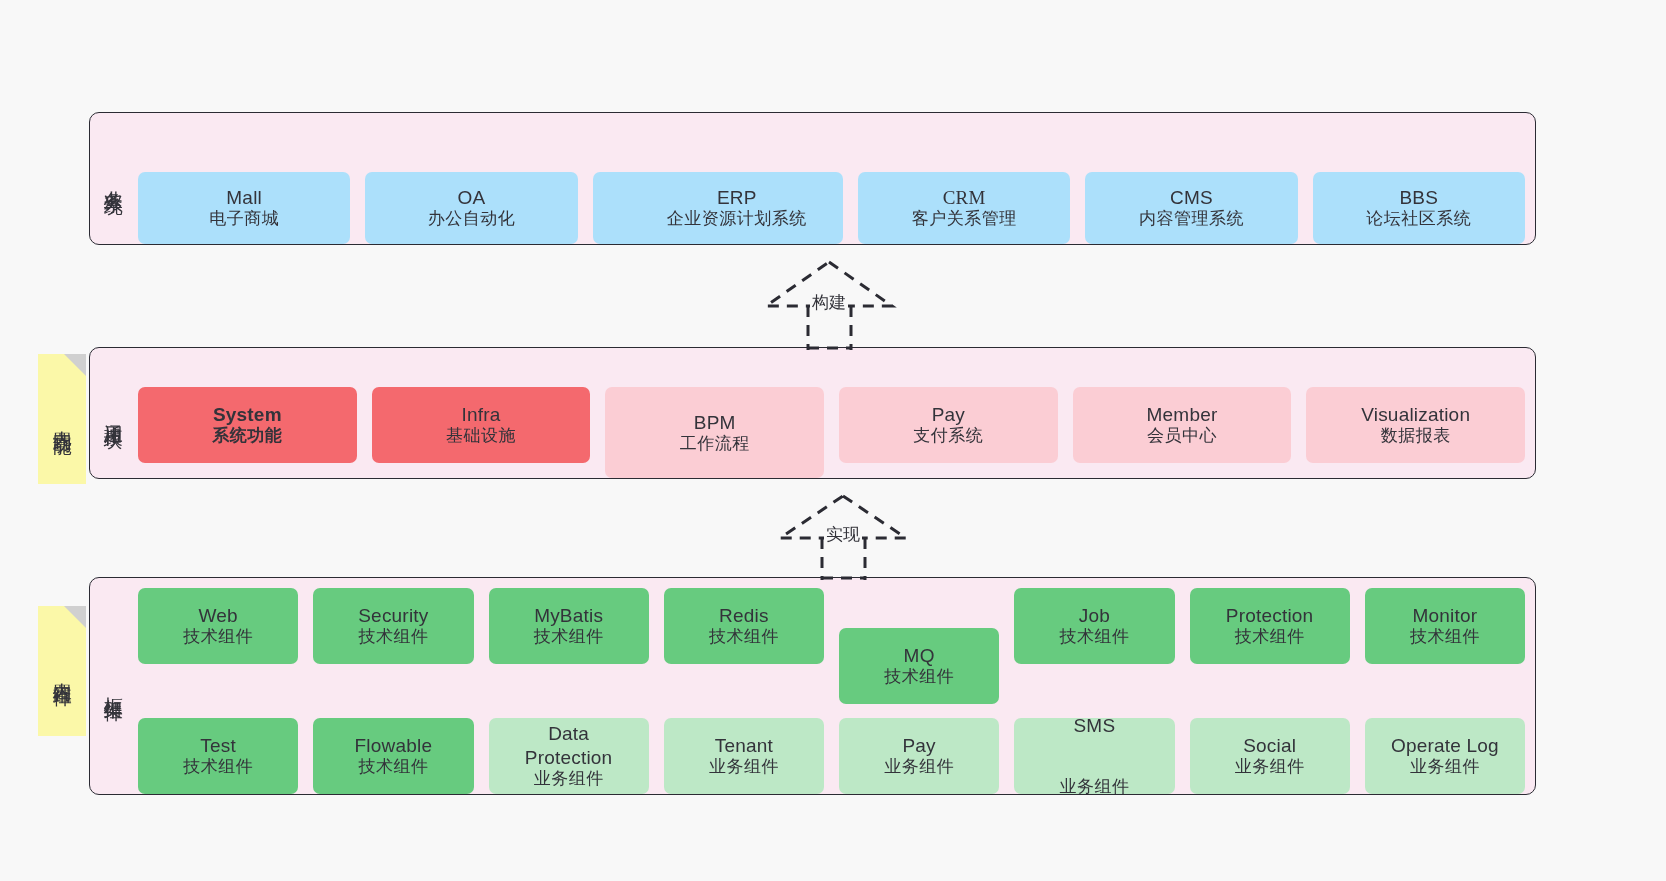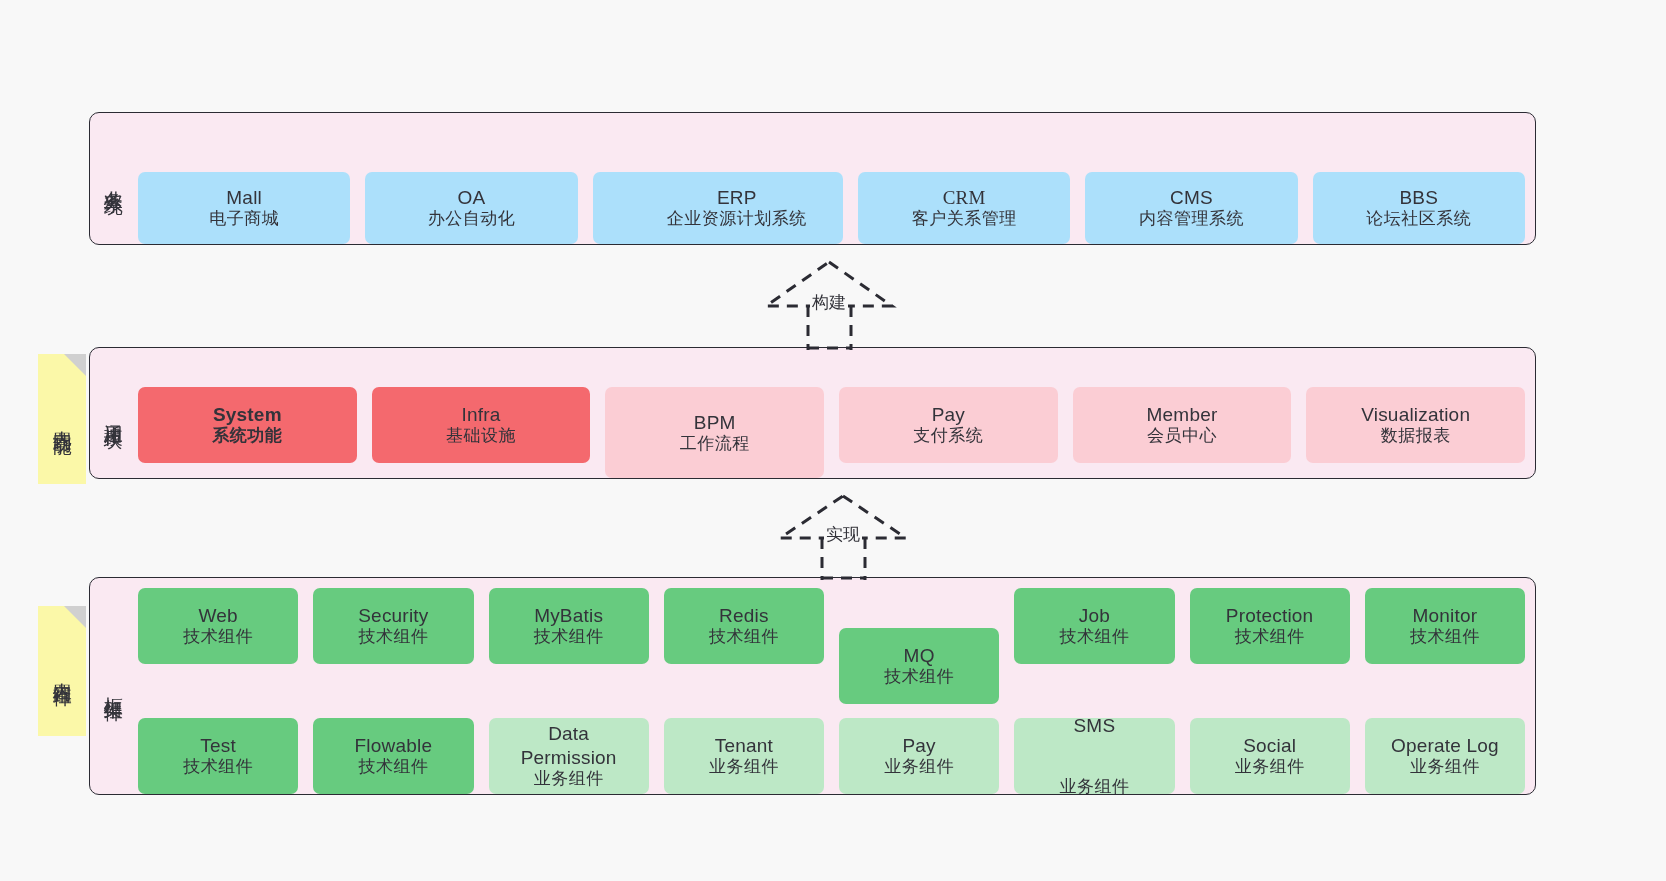--- a/index.html
+++ b/index.html
@@ -282,21 +282,21 @@
       <div class="row">
         <div class="card c-green-strong" style="height:76px;">
           <span class="t-en">Test</span>
           <span class="t-cn">技术组件</span>
         </div>
         <div class="card c-green-strong" style="height:76px;">
           <span class="t-en">Flowable</span>
           <span class="t-cn">技术组件</span>
         </div>
         <div class="card c-green-light" style="height:76px;">
-          <span class="t-en" style="max-width:100px;">Data Permission</span>
+          <span class="t-en" style="max-width:100px;">Data Protection</span>
           <span class="t-cn">业务组件</span>
         </div>
         <div class="card c-green-light" style="height:76px;">
           <span class="t-en">Tenant</span>
           <span class="t-cn">业务组件</span>
         </div>
         <div class="card c-green-light" style="height:76px;">
           <span class="t-en">Pay</span>
           <span class="t-cn">业务组件</span>
         </div>

